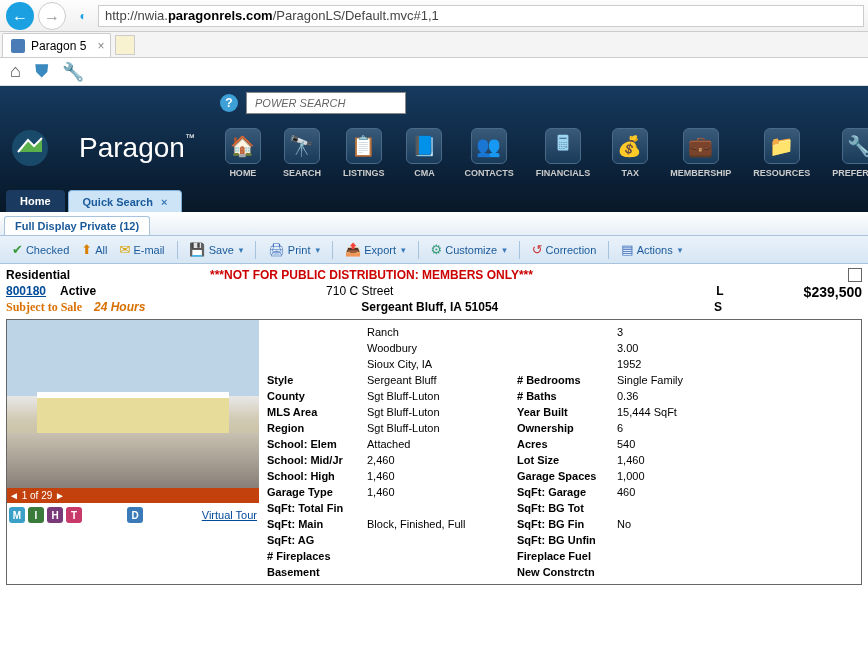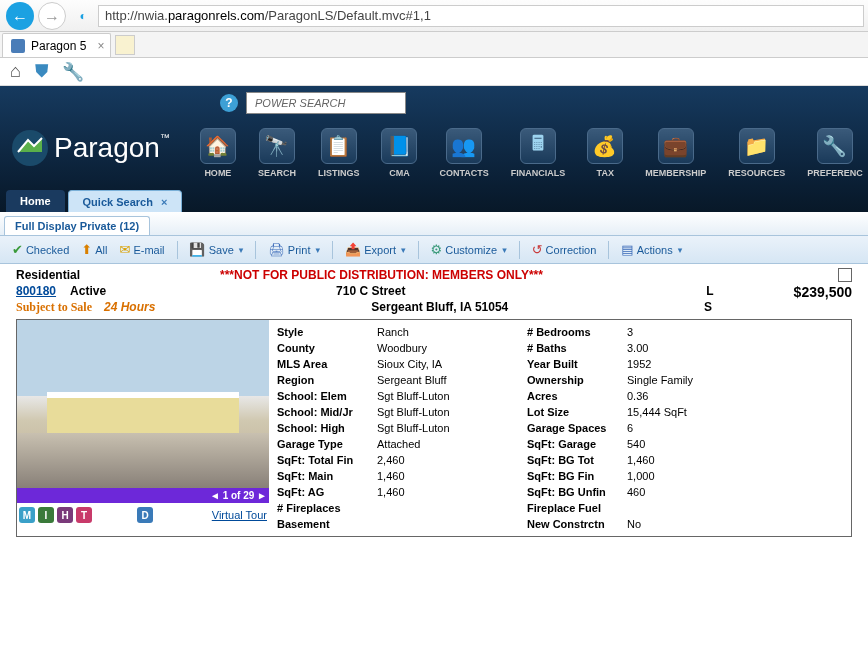--- a/index.html
+++ b/index.html
@@ -3,87 +3,87 @@
 <meta charset="utf-8">
 <style>
 * { margin: 0; padding: 0; box-sizing: border-box; }
 body { font-family: Arial, sans-serif; font-size: 12px; background: #fff; width: 868px; }
 .browser-bar { height: 32px; background: linear-gradient(#fdfdfd,#f0f0f0); border-bottom: 1px solid #ccc; display: flex; align-items: center; padding: 0 4px; }
 .nav-btn { width: 28px; height: 28px; border-radius: 50%; margin: 0 2px; display:flex;align-items:center;justify-content:center;font-size:16px;color:#fff;}
 .nav-back { background:#1ba1e2; }
 .nav-fwd { border:1px solid #ccc; color:#999; background:#fff;}
 .url-icon{width:18px;height:18px;margin:0 6px;color:#1ba1e2;display:flex;align-items:center;justify-content:center;}
 .url-bar{flex:1;border:1px solid #ccc;height:22px;padding:2px 6px;font-size:13px;background:#fff;color:#444;}
-.url-bar .bold{color:#000;font-weight:normal;}
+.url-bar .bold{color:#000;font-weight:bold;}
 .tab-bar{height:26px;background:#f4f4f4;border-bottom:1px solid #ccc;display:flex;align-items:flex-end;}
 .tab{height:24px;background:#fff;border:1px solid #ccc;border-bottom:none;border-radius:2px 2px 0 0;padding:3px 24px 3px 8px;margin-left:2px;display:flex;align-items:center;font-size:12px;position:relative;}
 .tab .tab-icon{width:14px;height:14px;background:#4a7db8;border-radius:2px;margin-right:6px;}
 .tab-close{position:absolute;right:6px;color:#888;font-size:12px;}
 .newtab{width:20px;height:20px;border:1px solid #ccc;margin-left:4px;margin-bottom:2px;background:#f9f2d0;}
 .tool-row{height:28px;display:flex;align-items:center;gap:14px;padding-left:10px;border-bottom:1px solid #ddd;}
 .tool-row span{font-size:18px;color:#555;}
 .app-header{background:linear-gradient(#163a5f,#0a1e33);height:100px;position:relative;display:flex;align-items:flex-end;padding:0 10px 8px 10px;}
 .power-search{position:absolute;top:6px;left:220px;display:flex;align-items:center;gap:8px;}
 .help-circle{width:18px;height:18px;border-radius:50%;background:#3da0d6;color:#fff;display:flex;align-items:center;justify-content:center;font-size:12px;font-weight:bold;}
 .power-box{background:#fff;border:1px solid #888;height:22px;width:160px;padding:2px 8px;font-style:italic;color:#666;font-size:11px;display:flex;align-items:center;}
 .logo{display:flex;align-items:center;margin-right:30px;margin-bottom:10px;}
 .logo-mark{width:40px;height:40px;position:relative;margin-right:4px;}
 .logo-mark svg{width:40px;height:40px;}
-.logo-text{color:#fff;font-size:28px;font-weight:300;}
+.logo-text{color:#fff;font-size:28px;font-weight:300;margin-left:25px;}
 .logo-text sup{font-size:10px;vertical-align:top;}
 .nav-icons{display:flex;gap:22px;align-items:flex-end;}
 .nav-item{display:flex;flex-direction:column;align-items:center;color:#ccc;font-size:9px;font-weight:bold;}
 .nav-item .icon{width:36px;height:36px;border-radius:6px;background:linear-gradient(#3a5a7a,#1a3a5a);border:1px solid #4a6a8a;margin-bottom:4px;display:flex;align-items:center;justify-content:center;font-size:20px;color:#9dd4f0;}
 .tabs-strip{height:26px;background:linear-gradient(#0a1e33,#081828);display:flex;align-items:flex-end;padding-left:6px;}
 .main-tab{padding:4px 14px;font-size:11px;font-weight:bold;border-radius:4px 4px 0 0;margin-right:3px;height:22px;display:flex;align-items:center;}
 .main-tab.dark{background:#1a3a5f;color:#fff;}
 .main-tab.active{background:#cde4f7;color:#1a5a9a;border:1px solid #7ab0d8;border-bottom:none;position:relative;}
 .main-tab .tab-x{margin-left:8px;color:#3a7ab8;font-weight:bold;}
 .sub-tabs{background:linear-gradient(#fff,#e6eff7);border-bottom:1px solid #a8c4dc;height:24px;display:flex;align-items:flex-end;padding-left:4px;}
 .sub-tab{background:#fff;border:1px solid #a8c4dc;border-bottom:none;border-radius:3px 3px 0 0;padding:3px 10px;font-size:11px;color:#1a5a9a;font-weight:bold;}
 .toolbar{background:linear-gradient(#eaf2fa,#d6e6f4);border-bottom:1px solid #a8c4dc;height:28px;display:flex;align-items:center;padding:0 8px;gap:4px;}
 .tb-btn{display:flex;align-items:center;gap:3px;padding:2px 4px;font-size:11px;color:#1a5a9a;cursor:pointer;}
 .tb-btn .ico{font-size:13px;}
 .tb-caret{color:#3a7ab8;font-size:9px;margin-left:2px;}
 .sep{width:1px;height:18px;background:#a8c4dc;margin:0 4px;}
-.content{padding:4px 16px;}
+.content{padding:4px 6px;}
 .head-row{display:flex;align-items:center;font-size:12px;}
 .head-row .res{font-weight:bold;}
 .head-row .warn{color:#c00;font-weight:bold;margin-left:140px;}
 .head-row .chk{margin-left:auto;width:14px;height:14px;border:1px solid #666;}
 .listing-head{margin-top:2px;}
 .row1{display:flex;}
 .mls-link{color:#004a9a;font-weight:bold;text-decoration:underline;}
 .status{font-weight:bold;margin-left:14px;}
-.addr{font-weight:bold;margin-left:230px;}
+.addr{font-weight:normal;margin-left:230px;}
 .ls{font-weight:bold;margin-left:auto;margin-right:80px;}
 .price{font-weight:bold;font-size:14px;}
 .row2{display:flex;}
 .subj{color:#d97000;font-weight:bold;font-family:Liberation Serif, serif;}
 .hours{color:#d97000;font-style:italic;font-weight:bold;margin-left:12px;}
 .city{font-weight:bold;margin-left:216px;}
 .s-lbl{font-weight:bold;margin-left:auto;margin-right:140px;}
 .detail-box{display:flex;border:1px solid #666;margin-top:4px;}
 .photo-col{width:252px;padding:0;}
 .photo{width:252px;height:168px;background:linear-gradient(#bcd4e6 0%,#bcd4e6 45%,#e8e8e8 45%,#d0c8b0 60%,#b8a890 100%);position:relative;}
 .photo .house{position:absolute;bottom:50px;left:30px;right:30px;height:40px;background:#e8dc9a;}
 .photo .snow{position:absolute;bottom:88px;left:30px;right:30px;height:8px;background:#fff;}
 .photo .road{position:absolute;bottom:0;left:0;right:0;height:55px;background:linear-gradient(#c8c0b0,#888078);}
-.pager{background:#6d28d9;color:#fff;font-size:10px;text-align:right;padding:2px;font-weight:bold;}
+.pager{background:#c2410c;color:#fff;font-size:10px;text-align:left;padding:2px;}
 .badges{display:flex;gap:3px;padding:4px 2px;align-items:center;}
 .badge{width:16px;height:16px;border-radius:3px;color:#fff;font-size:10px;font-weight:bold;display:flex;align-items:center;justify-content:center;}
 .badge.m{background:#3aa0c8;}
 .badge.i{background:#3a7a3a;}
 .badge.h{background:#7a3a7a;}
 .badge.t{background:#c83a6a;}
 .badge.d{background:#3a7ab8;margin-left:42px;}
 .vt{color:#004a9a;text-decoration:underline;font-size:11px;margin-left:auto;}
 .data-cols{flex:1;display:flex;padding:4px 8px;}
 .col{font-size:11px;line-height:16px;}
-.col.labels{font-weight:bold;}
+.col.labels{font-weight:bold;margin-top:48px;}
 .c1{width:100px;}.c2{width:150px;}.c3{width:100px;}.c4{flex:1;}
 </style>
 </head>
 <body>
 
 <div class="browser-bar">
   <div class="nav-btn nav-back">←</div>
   <div class="nav-btn nav-fwd">→</div>
   <div class="url-icon">◐</div>
   <div class="url-bar">
@@ -286,20 +286,21 @@
           <div>Sioux City, IA</div>
           <div>Sergeant Bluff</div>
           <div>Sgt Bluff-Luton</div>
           <div>Sgt Bluff-Luton</div>
           <div>Sgt Bluff-Luton</div>
           <div>Attached</div>
           <div>2,460</div>
           <div>1,460</div>
           <div>1,460</div>
           <div>&nbsp;</div>
+          <div>Block, Finished, Full</div>
         </div>
       <div class="col labels c3" id="rl">
           <div># Bedrooms</div>
           <div># Baths</div>
           <div>Year Built</div>
           <div>Ownership</div>
           <div>Acres</div>
           <div>Lot Size</div>
           <div>Garage Spaces</div>
           <div>SqFt: Garage</div>

